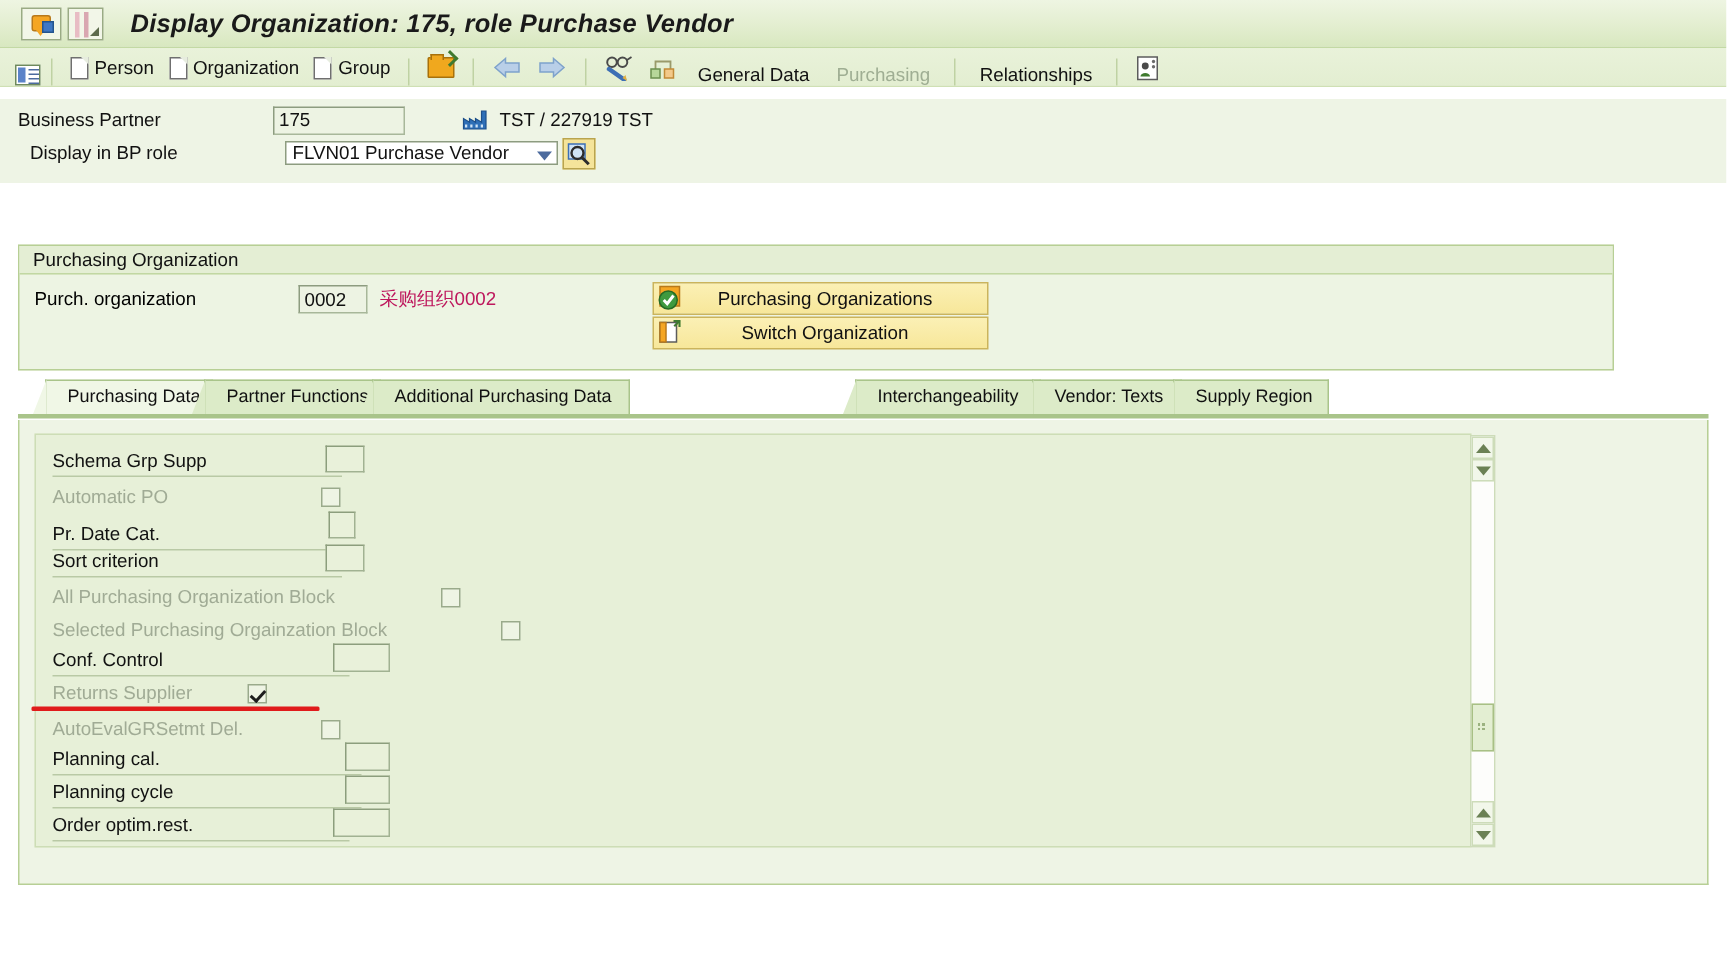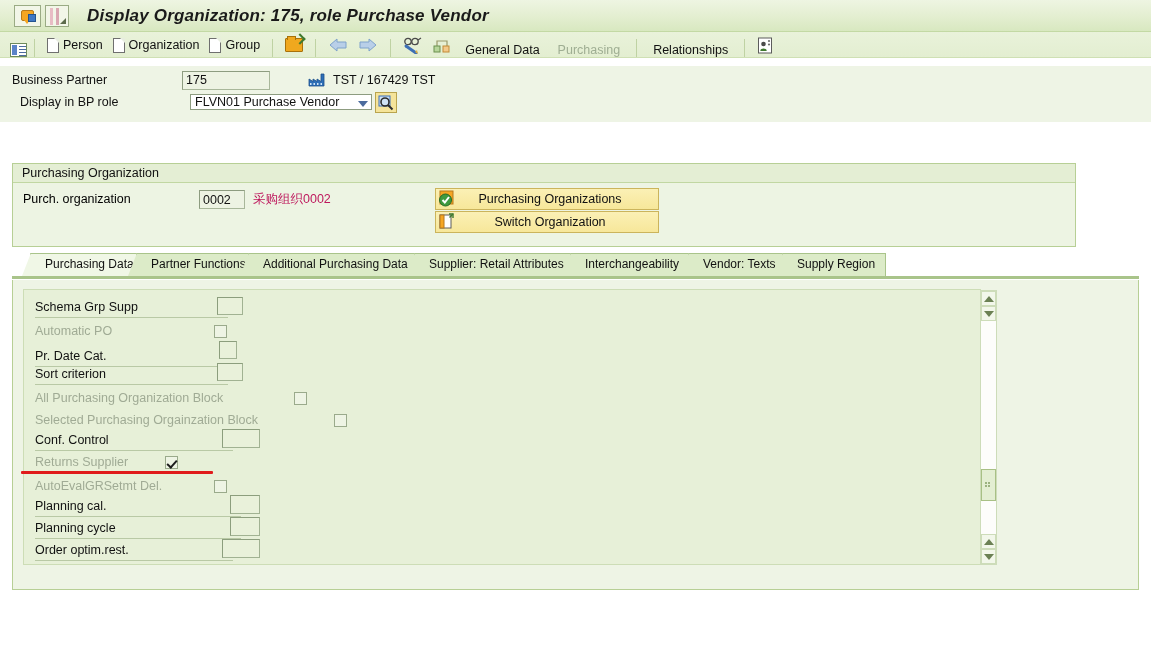--- a/index.html
+++ b/index.html
@@ -393,21 +393,21 @@
       <input class="inp" style="width: 88px;" readonly="" value="175">
     </div>
     <div class="hdr-row" style="left:308px; top:4px;">
       <svg class="factory-ico" viewBox="0 0 17 14">
         <path d="M1 13 L1 6 L5 8.5 L5 6 L9 8.5 L9 6 L13 8.5 L13 1 L16 1 L16 13 Z" fill="#2e6fb7" stroke="#1d4f8a" stroke-width="0.8"></path>
         <rect x="2" y="10" width="1.5" height="2" fill="#cfe3f5"></rect>
         <rect x="5.5" y="10" width="1.5" height="2" fill="#cfe3f5"></rect>
         <rect x="9" y="10" width="1.5" height="2" fill="#cfe3f5"></rect>
         <rect x="12.5" y="10" width="1.5" height="2" fill="#cfe3f5"></rect>
       </svg>
-      <span class="hdr-label" style="margin-left:8px;">TST / 167429 TST</span>
+      <span class="hdr-label" style="margin-left:8px;">TST / 227919 TST</span>
     </div>
     <div class="hdr-row" style="left:20px; top:26px;">
       <span class="hdr-label" style="width:170px;">Display in BP role</span>
       <span class="sel-wrap">
         <span class="sel">FLVN01 Purchase Vendor</span>
         <span class="sel-arrow"></span>
       </span>
       <span class="srch-btn">
         <svg viewBox="0 0 20 19" width="20" height="19">
           <rect x="3" y="3" width="11" height="10" fill="#cfe3f5" stroke="#3d6fb5" stroke-width="1"></rect>
@@ -445,21 +445,20 @@
       </span>
       <span class="lbl">Switch Organization</span>
     </div>
   </div>
 
   <div class="tabstrip" id="tabstrip">
     <div class="tab-underline"></div>
   <div class="tab active" style="left: 18px; width: 112px;"><span>Purchasing Data</span></div>
       <div class="tab" style="left: 124px; width: 118px;"><span>Partner Functions</span></div>
       <div class="tab" style="left: 236px; width: 172px;"><span>Additional Purchasing Data</span></div>
-      <div class="tab" style="left: 402px; width: 162px;"><span>Supplier: Retail Attributes</span></div>
       <div class="tab" style="left: 558px; width: 124px;"><span>Interchangeability</span></div>
       <div class="tab" style="left: 676px; width: 100px;"><span>Vendor: Texts</span></div>
       <div class="tab" style="left: 770px; width: 104px;"><span>Supply Region</span></div>
     </div>
 
   <div class="panel">
     <div class="formbox" id="formbox"></div>
   <div class="frow" style="top: 18px; left: 22px;">
         <span class="flabel">Schema Grp Supp</span>
         <div class="fline" style="width: 193px;"></div>

